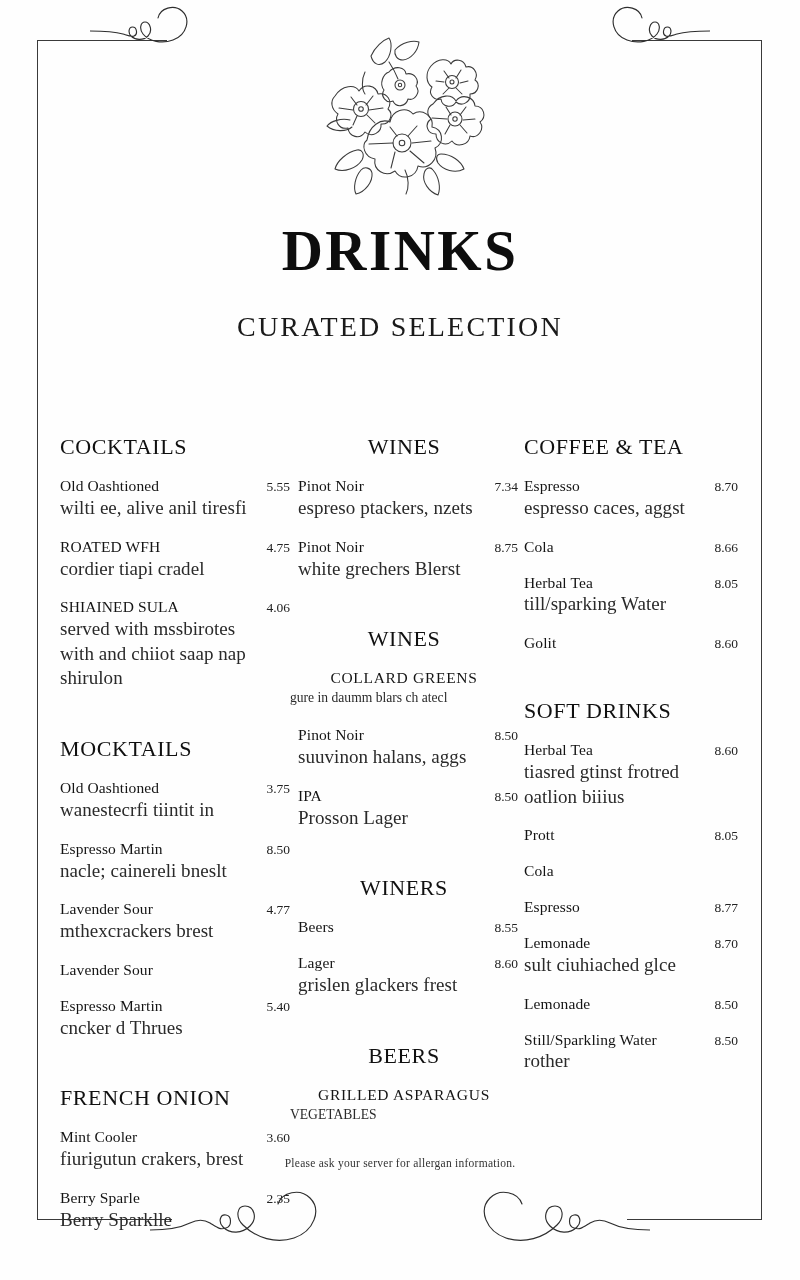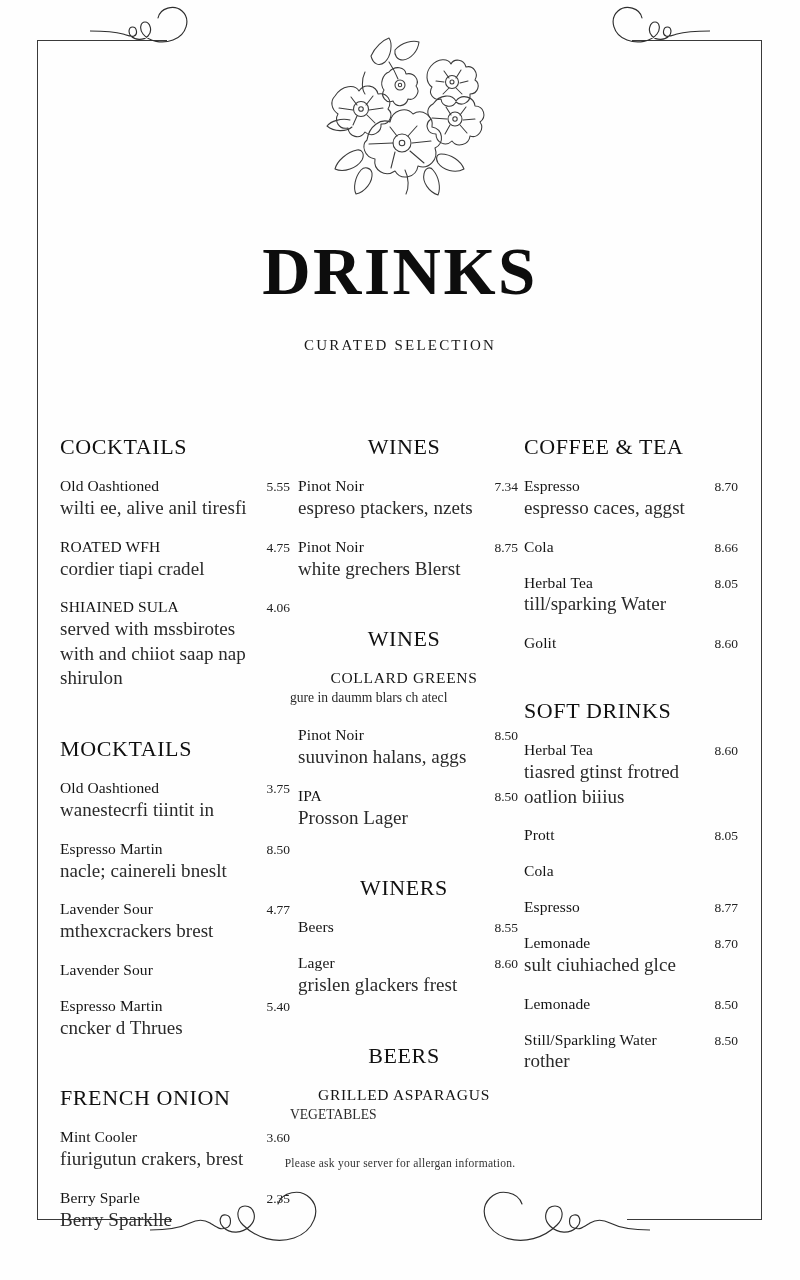--- a/index.html
+++ b/index.html
@@ -54,31 +54,31 @@
   }
 
   .floral-ornament {
     width: 190px;
     height: 178px;
     margin: 0 auto;
     display: block;
   }
 
   #menu-title {
-    font-size: 67px;
+    font-size: 57px;
     letter-spacing: 2.5px;
     font-weight: 700;
     line-height: 1;
-    margin-top: 38px;
+    margin-top: 22px;
     color: #0d0d0d;
     font-family: "Liberation Serif", "DejaVu Serif", serif;
   }
 
   #menu-subtitle {
-    font-size: 15px;
+    font-size: 28px;
     letter-spacing: 2.2px;
     margin-top: 32px;
     color: #1a1a1a;
     font-weight: 400;
   }
 
   
   #columns {
     position: absolute;
     top: 434px;

